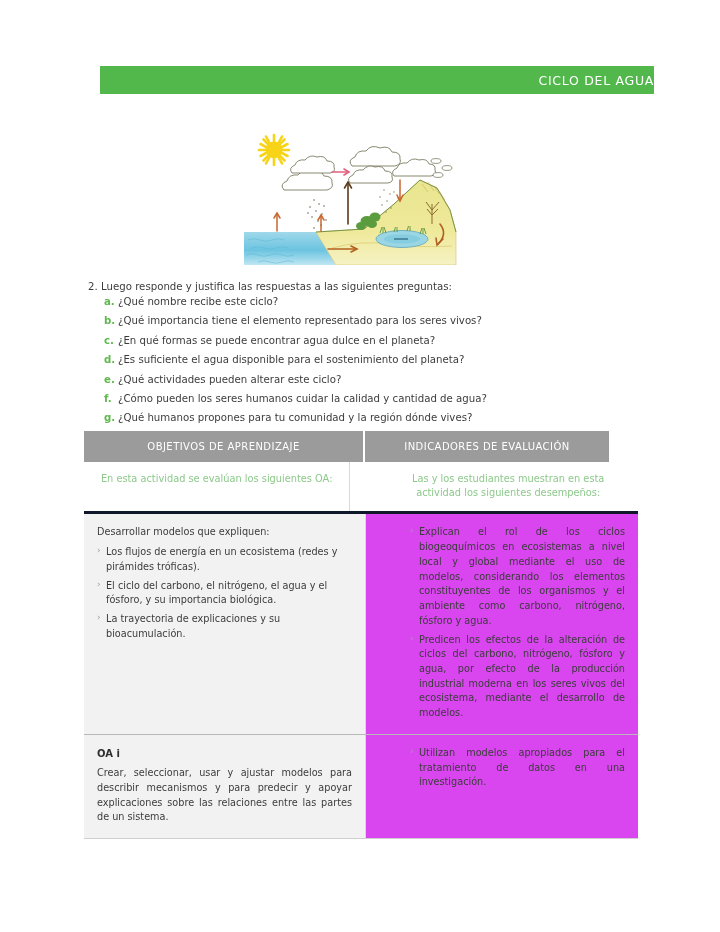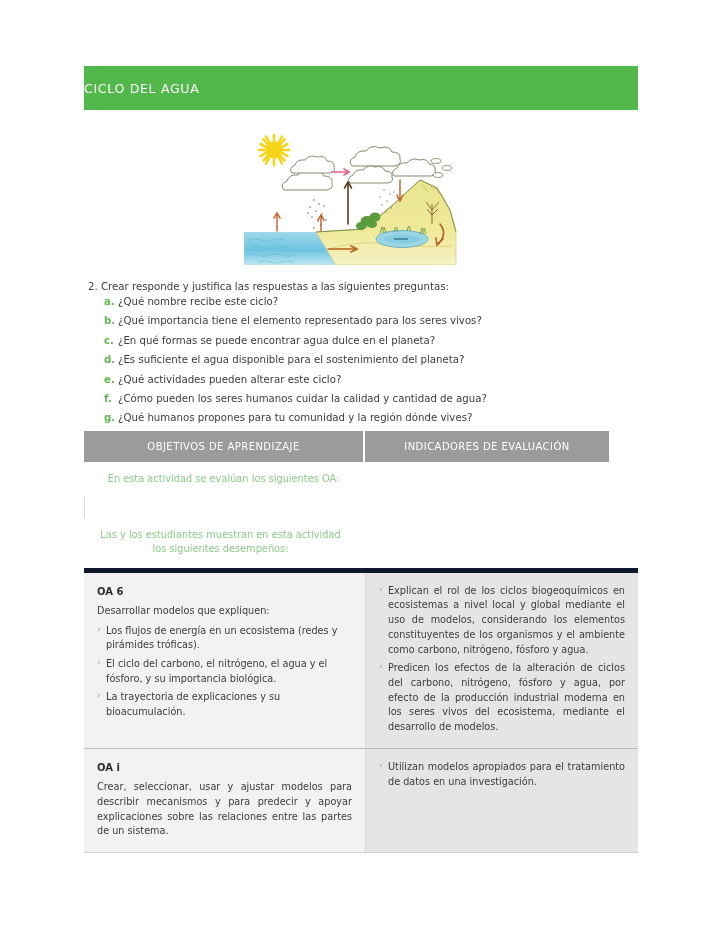--- a/index.html
+++ b/index.html
@@ -18,28 +18,28 @@
   .page {
     position: absolute;
     left: 0; top: 0;
     width: 720px;
     height: 932px;
   }
 
   
   .banner {
     position: absolute;
-    left: 84px;
+    left: 100px;
     top: 66px;
     width: 554px;
-    height: 44px;
+    height: 28px;
     background: #52b84b;
     display: flex;
     align-items: center;
-    justify-content: flex-start;
+    justify-content: flex-end;
   }
   .banner-title {
     color: #ffffff;
     font-size: 12.5px;
     letter-spacing: 0.7px;
   }
 
   
   .instruction {
     position: absolute;
@@ -110,22 +110,21 @@
     align-items: center;
     justify-content: center;
     text-align: center;
   }
   .th.left  { width: 279px; }
   .th.gap   { width: 2px; background: #ffffff; }
   .th.right { width: 244px; }
 
   .subhead {
     display: flex;
-    border-bottom: 5px solid #0f172a;
-    flex-direction: column;
+    border-bottom: 3px solid #0f172a;
   }
   .sub {
     color: #8cc98a;
     font-size: 9.8px;
     text-align: center;
     padding: 10px 14px 11px 14px;
     line-height: 1.45;
     box-sizing: border-box;
   }
   .sub.left  { width: 279px; background: #ffffff; }
@@ -143,23 +142,24 @@
     font-size: 9.7px;
     line-height: 1.52;
     color: #3c3c3c;
   }
   .cell.left {
     width: 281px;
     background: #f2f2f2;
   }
   .cell.right {
     width: 273px;
-    background: #e5e5e5;
+    background: #d946ef;
     border-left: 1px solid #d9d9d9;
     text-align: justify;
+    padding-left: 44px;
   }
   .oa-code {
     font-weight: bold;
     font-size: 10px;
     color: #2e2e2e;
     margin-bottom: 5px;
   }
   .oa-lead {
     margin-bottom: 5px;
   }
@@ -350,21 +350,21 @@
 
         <g stroke="#b2601f" stroke-width="1.6" fill="none">
           <path d="M84 121 L112 121"></path>
             <path d="M107 118 L113 121 L107 124"></path>
         </g>
       </g>
     </svg>
   </div>
 
   <div class="instruction instr-2">
-    <span class="instr-num">2.</span><span>Crear responde y justifica las respuestas a las siguientes preguntas:</span>
+    <span class="instr-num">2.</span><span>Luego responde y justifica las respuestas a las siguientes preguntas:</span>
   </div>
 
   <div class="qlist">
     <div class="qrow">
       <span class="qletter">a.</span>
       <span class="qtext">¿Qué nombre recibe este ciclo?</span>
     </div>
     <div class="qrow">
       <span class="qletter">b.</span>
       <span class="qtext">¿Qué importancia tiene el elemento representado para los seres vivos?</span>
@@ -400,21 +400,20 @@
     </div>
 
     <div class="subhead">
       <div class="sub left">En esta actividad se evalúan los siguientes OA:</div>
       <div class="sub divider"></div>
       <div class="sub right">Las y los estudiantes muestran en esta actividad los siguientes desempeños:</div>
     </div>
 
     <div class="trow">
       <div class="cell left">
-        <div class="oa-code">OA 6</div>
         <div class="oa-lead">Desarrollar modelos que expliquen:</div>
         <ul class="bullets">
           <li>Los flujos de energía en un ecosistema (redes y pirámides tróficas).</li>
           <li>El ciclo del carbono, el nitrógeno, el agua y el fósforo, y su importancia biológica.</li>
           <li>La trayectoria de explicaciones y su bioacumulación.</li>
         </ul>
       </div>
       <div class="cell right">
         <ul class="bullets justified">
           <li>Explican el rol de los ciclos biogeoquímicos en ecosistemas a nivel local y global mediante el uso de modelos, considerando los elementos constituyentes de los organismos y el ambiente como carbono, nitrógeno, fósforo y agua.</li>

